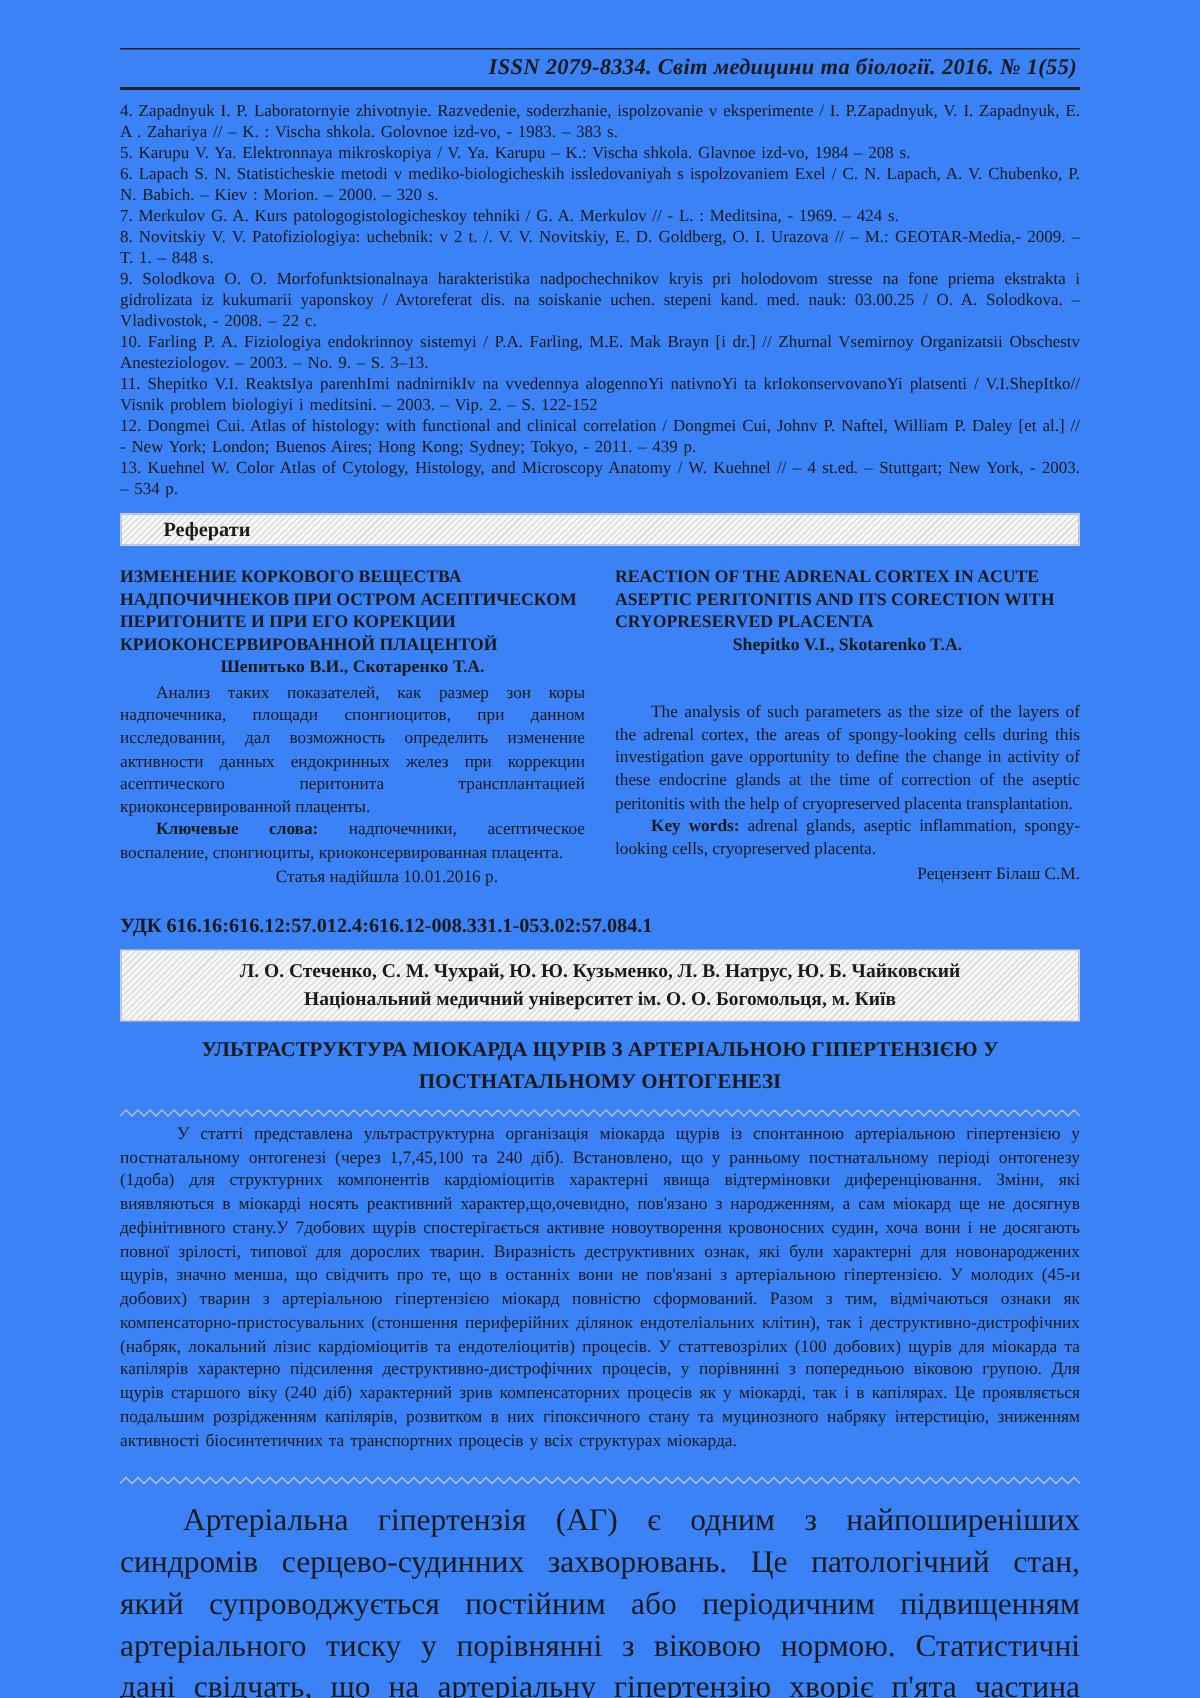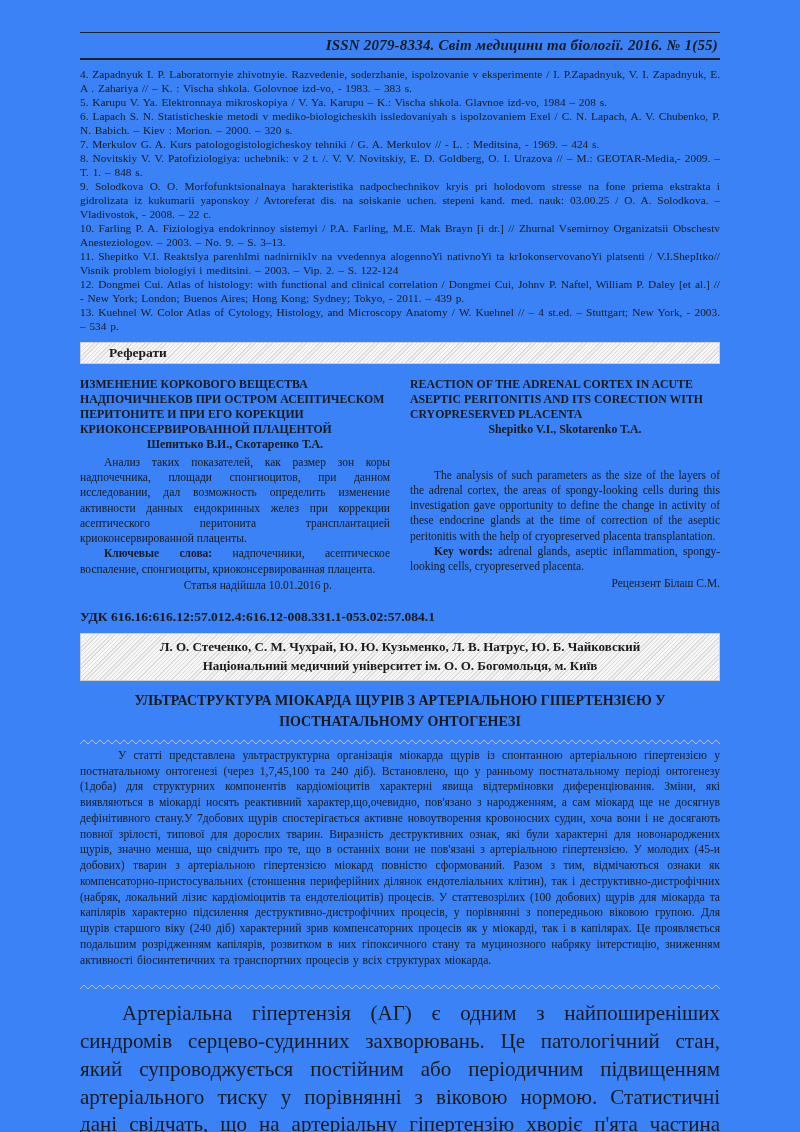--- a/index.html
+++ b/index.html
@@ -85,21 +85,21 @@
     </div>
 
     <div class="refs">
         <p>4. Zapadnyuk I. P. Laboratornyie zhivotnyie. Razvedenie, soderzhanie, ispolzovanie v eksperimente / I. P.Zapadnyuk, V. I. Zapadnyuk, E. A . Zahariya // – K. : Vischa shkola. Golovnoe izd-vo, - 1983. – 383 s.</p>
         <p>5. Karupu V. Ya. Elektronnaya mikroskopiya / V. Ya. Karupu – K.: Vischa shkola. Glavnoe izd-vo, 1984 – 208 s.</p>
         <p>6. Lapach S. N. Statisticheskie metodi v mediko-biologicheskih issledovaniyah s ispolzovaniem Exel / C. N. Lapach, A. V. Chubenko, P. N. Babich. – Kiev : Morion. – 2000. – 320 s.</p>
         <p>7. Merkulov G. A. Kurs patologogistologicheskoy tehniki / G. A. Merkulov // - L. : Meditsina, - 1969. – 424 s.</p>
         <p>8. Novitskiy V. V. Patofiziologiya: uchebnik: v 2 t. /. V. V. Novitskiy, E. D. Goldberg, O. I. Urazova // – M.: GEOTAR-Media,- 2009. – T. 1. – 848 s.</p>
         <p>9. Solodkova O. O. Morfofunktsionalnaya harakteristika nadpochechnikov kryis pri holodovom stresse na fone priema ekstrakta i gidrolizata iz kukumarii yaponskoy / Avtoreferat dis. na soiskanie uchen. stepeni kand. med. nauk: 03.00.25 / O. A. Solodkova. – Vladivostok, - 2008. – 22 c.</p>
         <p>10. Farling P. A. Fiziologiya endokrinnoy sistemyi / P.A. Farling, M.E. Mak Brayn [i dr.] // Zhurnal Vsemirnoy Organizatsii Obschestv Anesteziologov. – 2003. – No. 9. – S. 3–13.</p>
-        <p>11. Shepitko V.I. ReaktsIya parenhImi nadnirnikIv na vvedennya alogennoYi nativnoYi ta krIokonservovanoYi platsenti / V.I.ShepItko// Visnik problem biologiyi i meditsini. – 2003. – Vip. 2. – S. 122-124</p>
+        <p>11. Shepitko V.I. ReaktsIya parenhImi nadnirnikIv na vvedennya alogennoYi nativnoYi ta krIokonservovanoYi platsenti / V.I.ShepItko// Visnik problem biologiyi i meditsini. – 2003. – Vip. 2. – S. 122-152</p>
         <p>12. Dongmei Cui. Atlas of histology: with functional and clinical correlation / Dongmei Cui, Johnv P. Naftel, William P. Daley [et al.] // - New York; London; Buenos Aires; Hong Kong; Sydney; Tokyo, - 2011. – 439 p.</p>
         <p>13. Kuehnel W. Color Atlas of Cytology, Histology, and Microscopy Anatomy / W. Kuehnel // – 4 st.ed. – Stuttgart; New York, - 2003. – 534 p.</p>
       </div>
 
     <div class="referaty-bar hatch">
       <span>Реферати</span>
     </div>
 
     <div class="abs-row">
 

